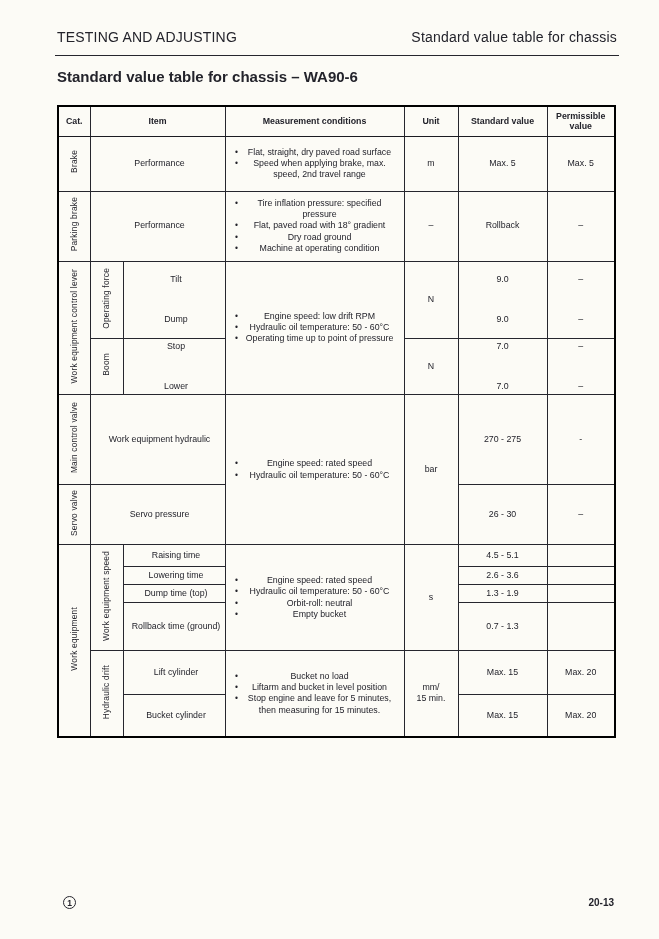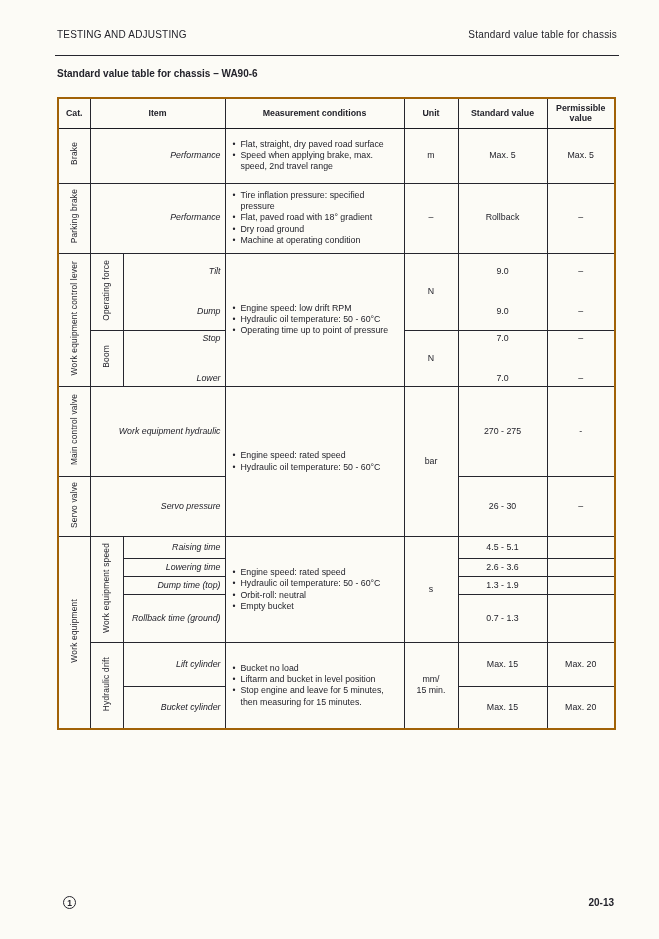--- a/index.html
+++ b/index.html
@@ -7,34 +7,34 @@
   body {
     width:659px; height:939px;
     background:#fcfbf6;
     font-family:"Liberation Sans","DejaVu Sans",sans-serif;
     color:#23232b;
     position:relative;
   }
   .running-header{
     position:absolute; top:29px; left:57px; right:42px;
     display:flex; justify-content:space-between;
-    font-size:10px; letter-spacing:.2px;
+    font-size:14px; letter-spacing:.2px;
   }
   .head-rule{
     position:absolute; top:55px; left:55px; right:40px;
     border:none; border-top:1.6px solid #26262e; margin:0;
   }
   .page-title{
     position:absolute; top:68px; left:57px;
-    font-size:10px; font-weight:bold; margin:0;
+    font-size:15px; font-weight:bold; margin:0;
   }
   table.value-table{
-    position:absolute; top:97px; left:57px;
+    position:absolute; top:105px; left:57px;
     width:557px; border-collapse:collapse; table-layout:fixed;
-    border:2px solid #a16207;
+    border:2px solid #000000;
   }
   .value-table th, .value-table td{
     border:1px solid #26262e;
     font-size:8.8px; line-height:1.28;
     vertical-align:middle;
     padding:2px 4px;
     overflow:hidden;
   }
   .value-table th{
     font-weight:bold; text-align:center; line-height:1.2;
@@ -47,24 +47,24 @@
   tr.h48{height:48px} tr.h44{height:44px} tr.h42{height:42px}
 
   td.cat{ text-align:center; padding:2px 1px; }
   .vtext{
     display:inline-block;
     writing-mode:vertical-rl;
     transform:rotate(180deg);
     white-space:nowrap;
     font-size:8.4px; letter-spacing:.2px;
   }
-  td.item{ text-align:right; padding:2px 4px 2px 8px;font-style:italic; }
+  td.item{ text-align:center; padding:2px 4px 2px 8px; }
   td.c{ text-align:center; }
   td.pre{ white-space:pre-line; }
-  td.cond{ padding:3px 5px 3px 7px; }
+  td.cond{ padding:3px 5px 3px 7px;text-align:center; }
   .bullet{ display:flex; }
   .bullet::before{ content:"•"; width:8px; flex:none; font-size:8.5px; }
   .btxt{ flex:1; }
   .stack div + div{ margin-top:29px; }
 
   .page-footer{
     position:absolute; top:896px; left:57px; right:45px;
     display:flex; align-items:center;
     font-size:10px; font-weight:bold;
   }

